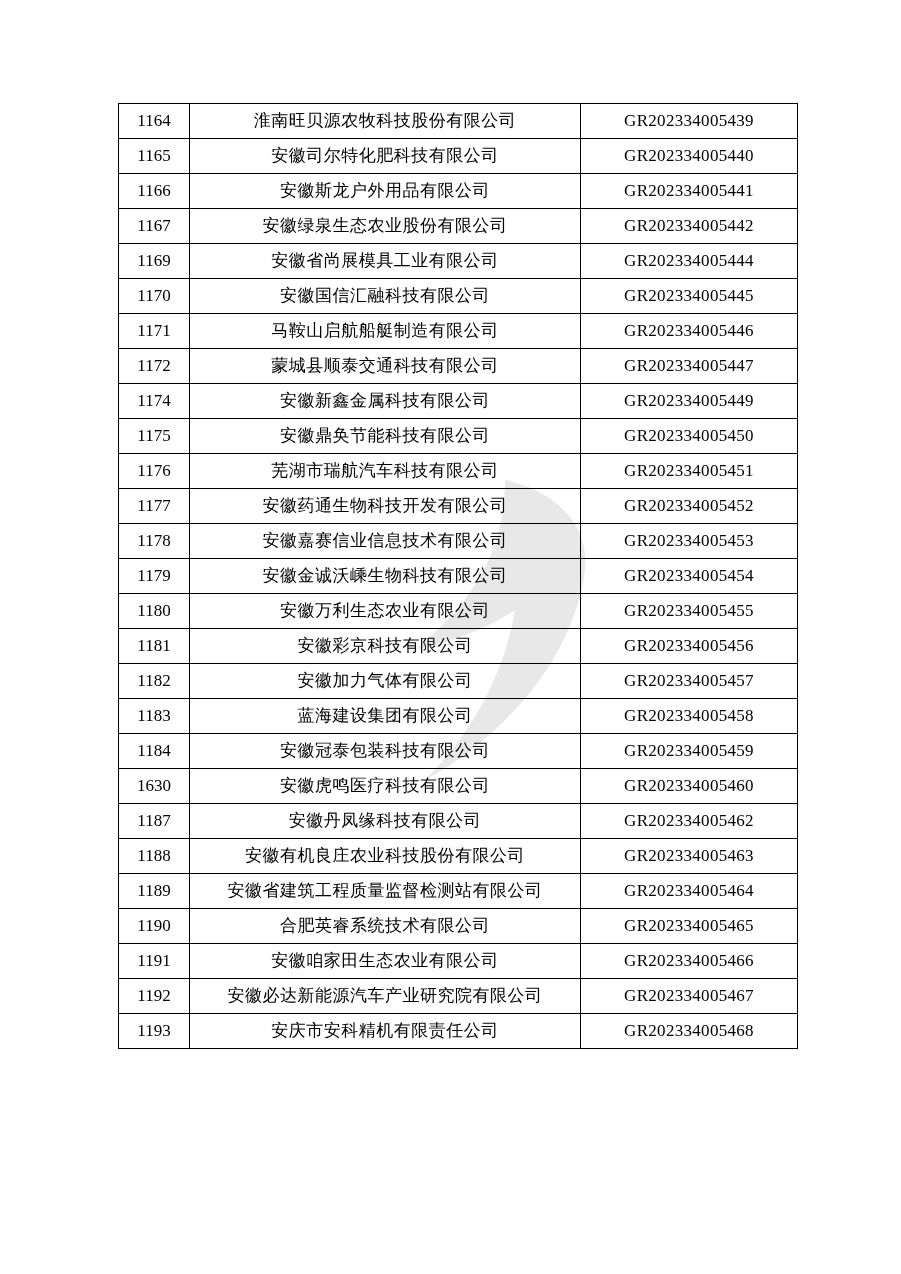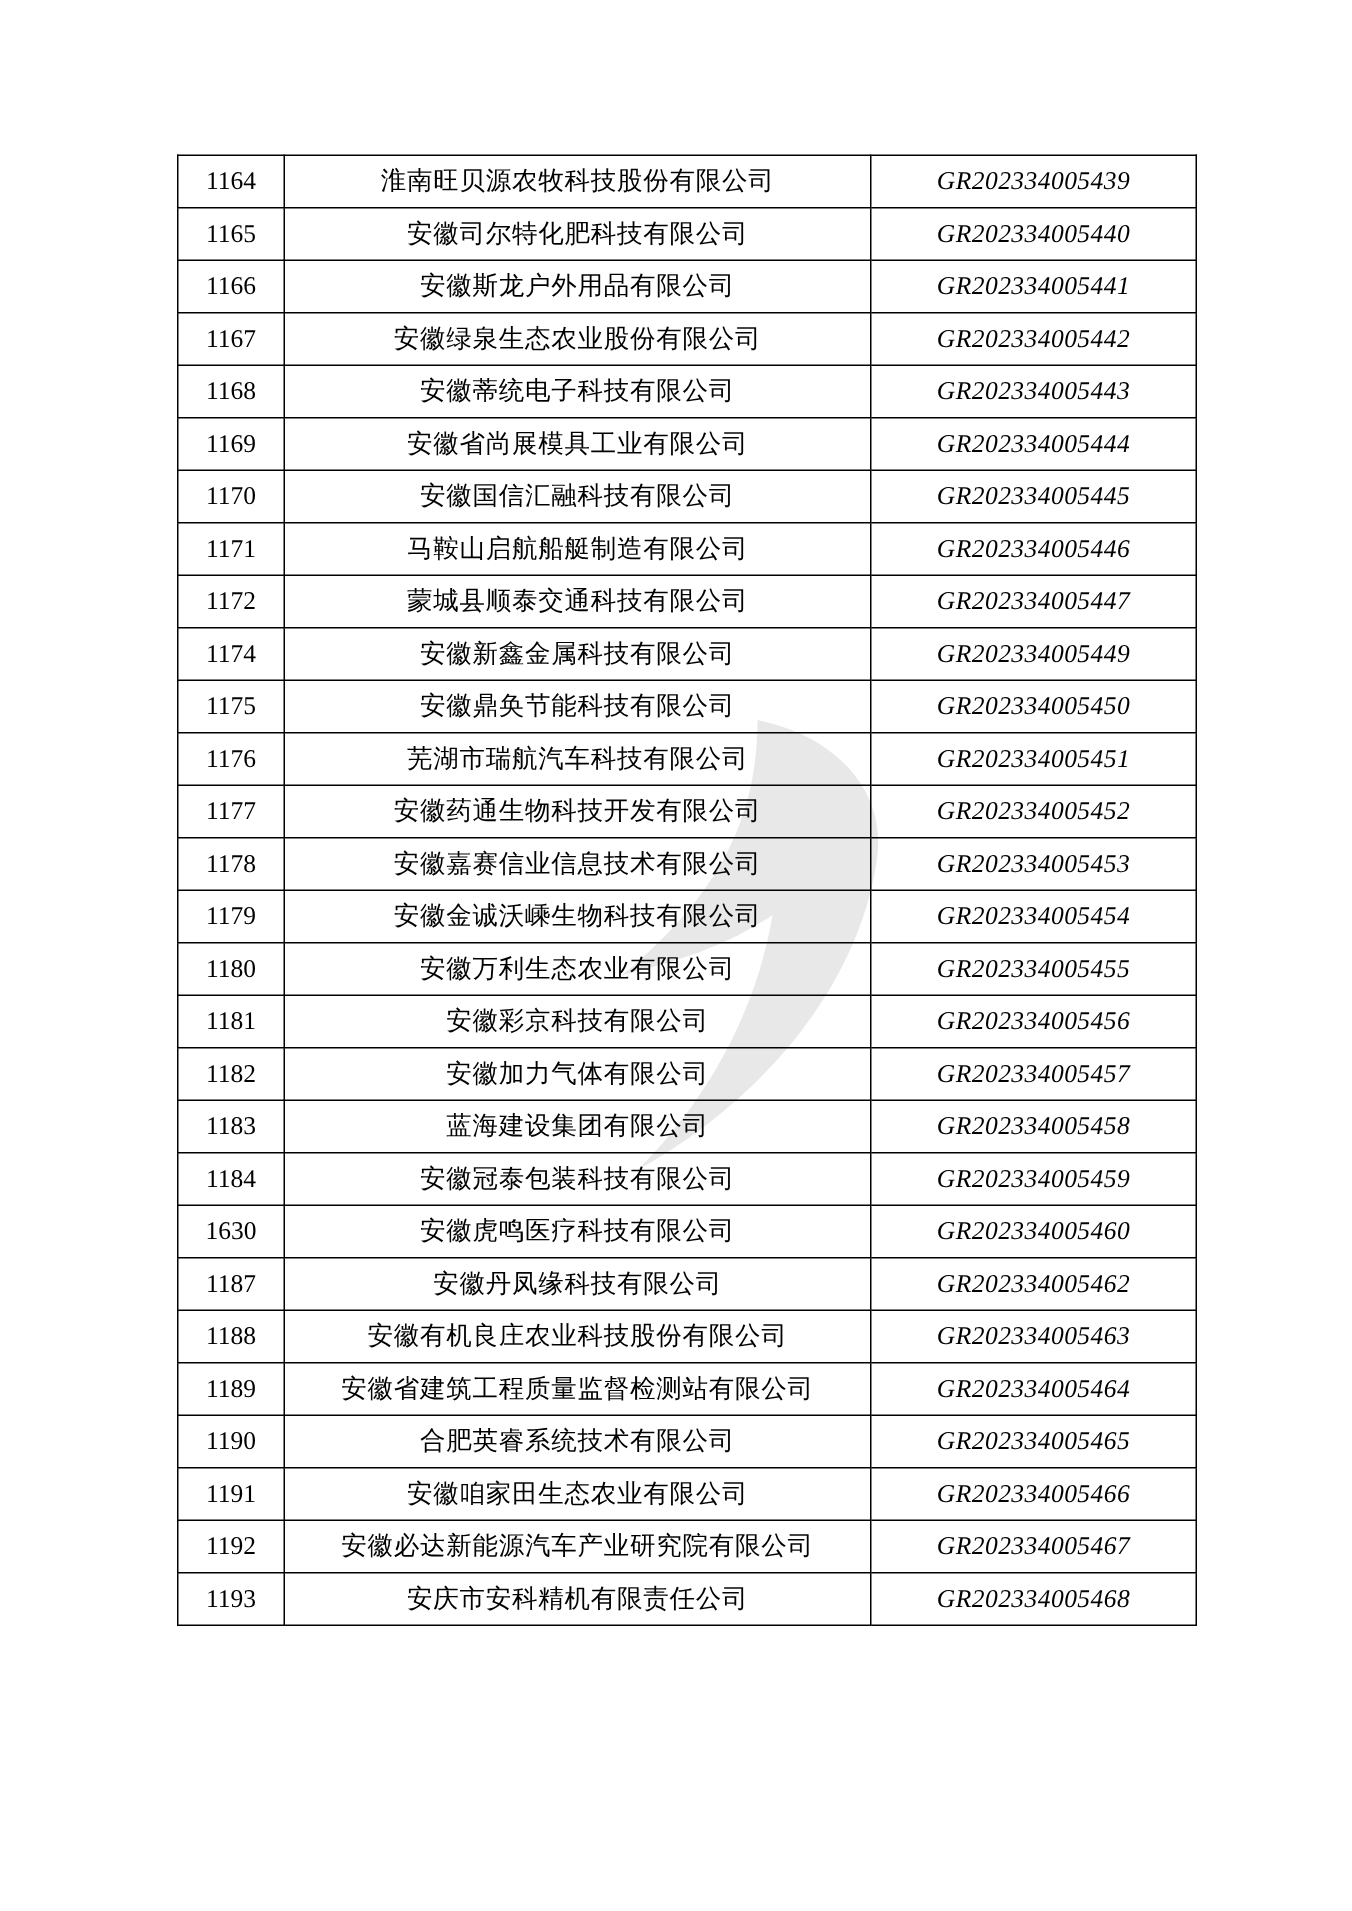--- a/index.html
+++ b/index.html
@@ -62,21 +62,20 @@
     width: 66px;
     font-family: "Liberation Serif", "DejaVu Serif", serif;
   }
   td.col-name {
     width: 386px;
     letter-spacing: 0.5px;
   }
   td.col-code {
     width: 212px;
     letter-spacing: 0.3px;
-    font-style: italic;
   }
 </style>
 </head>
 <body>
 
 <div class="page">
 
   <svg class="watermark" viewBox="0 0 260 300" xmlns="http://www.w3.org/2000/svg">
     <path d="M150 0 C150 70 120 120 60 170 C100 160 130 150 160 130 C150 190 120 250 70 300 C160 250 220 170 230 90 C235 45 200 10 150 0 Z" fill="#e8e8e8"></path>
   </svg>
@@ -97,25 +96,20 @@
           <td class="col-index">1166</td>
           <td class="col-name">安徽斯龙户外用品有限公司</td>
           <td class="col-code">GR202334005441</td>
         </tr>
         <tr>
           <td class="col-index">1167</td>
           <td class="col-name">安徽绿泉生态农业股份有限公司</td>
           <td class="col-code">GR202334005442</td>
         </tr>
         <tr>
-          <td class="col-index">1168</td>
-          <td class="col-name">安徽蒂统电子科技有限公司</td>
-          <td class="col-code">GR202334005443</td>
-        </tr>
-        <tr>
           <td class="col-index">1169</td>
           <td class="col-name">安徽省尚展模具工业有限公司</td>
           <td class="col-code">GR202334005444</td>
         </tr>
         <tr>
           <td class="col-index">1170</td>
           <td class="col-name">安徽国信汇融科技有限公司</td>
           <td class="col-code">GR202334005445</td>
         </tr>
         <tr>

